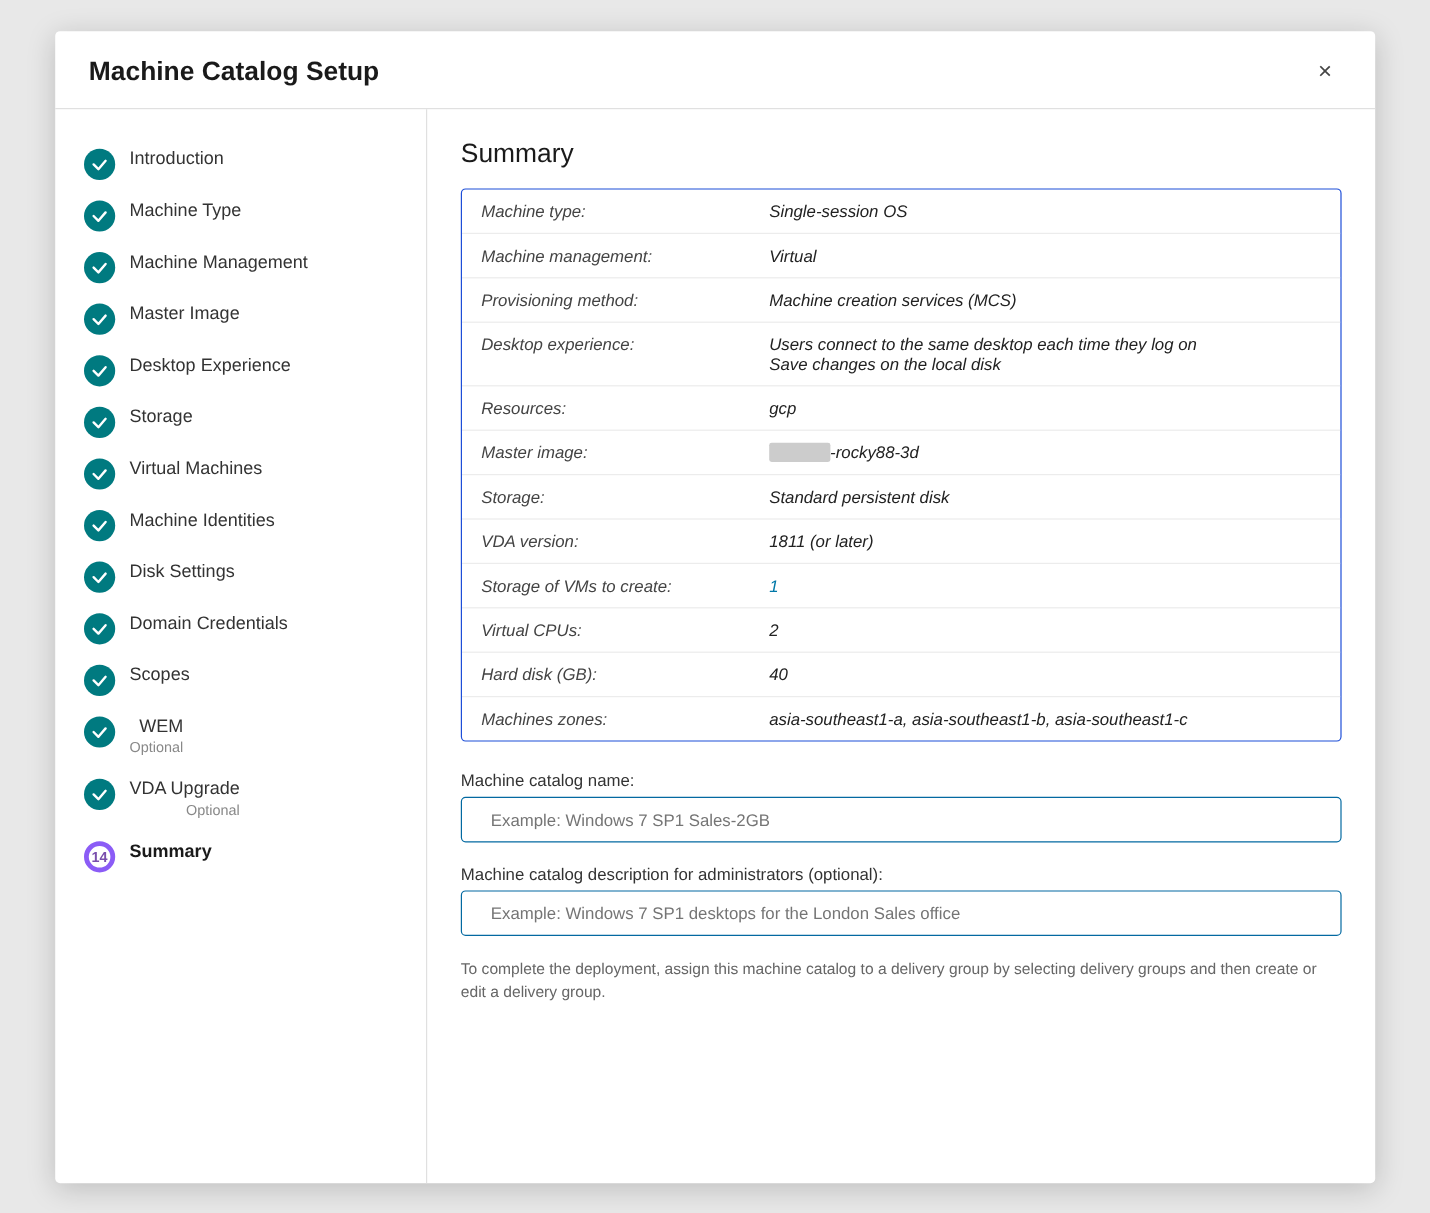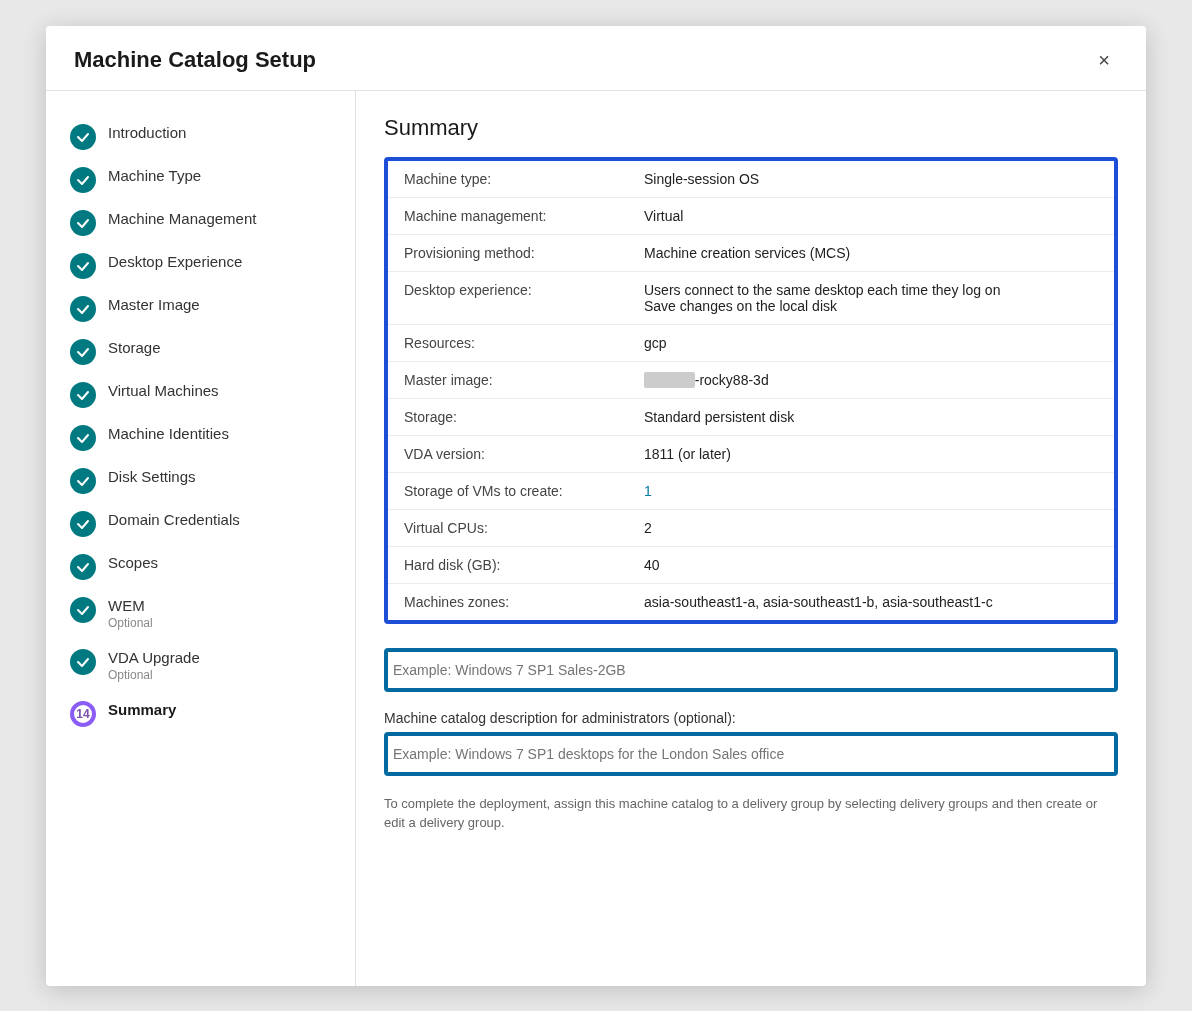--- a/index.html
+++ b/index.html
@@ -52,20 +52,21 @@
       width: 310px;
       min-width: 310px;
       border-right: 1px solid #e0e0e0;
       padding: 24px 0;
     }
     .step-item {
       display: flex;
       align-items: flex-start;
       padding: 8px 24px;
       cursor: pointer;
+      text-align: right;
     }
     .step-item.active .step-label {
       font-weight: 700;
       color: #1a1a1a;
     }
     .step-icon {
       width: 26px;
       height: 26px;
       border-radius: 50%;
       background: #007a80;
@@ -105,25 +106,26 @@
       overflow-y: auto;
     }
     .section-title {
       font-size: 22px;
       font-weight: 400;
       color: #1a1a1a;
       margin-bottom: 16px;
     }
     
     .summary-table {
-      border: 4px solid #1d4ed8;
+      border: 1px solid #1d4ed8;
       border-radius: 4px;
       overflow: hidden;
       margin-bottom: 24px;
       position: relative;
+      font-style: italic;
     }
     .summary-scroll-area {
       max-height: 480px;
       overflow-y: auto;
     }
     .summary-scroll-area::-webkit-scrollbar {
       width: 8px;
     }
     .summary-scroll-area::-webkit-scrollbar-track {
       background: #f1f1f1;
@@ -166,23 +168,23 @@
       margin-bottom: 18px;
     }
     .form-label {
       font-size: 14px;
       color: #333;
       margin-bottom: 6px;
       display: block;
     }
     .form-input {
       width: 100%;
-      border: 4px solid #0369a1;
+      border: 1px solid #0369a1;
       border-radius: 4px;
-      padding: 10px 5px;
+      padding: 10px 24px;
       font-size: 14px;
       color: #999;
       outline: none;
     }
     .help-text {
       font-size: 13px;
       color: #666;
       margin-top: 10px;
       line-height: 1.5;
     }
@@ -224,29 +226,29 @@
         </svg>
       </div>
           <span class="step-label">Machine Management</span>
         </div>
         <div class="step-item">
           <div class="step-icon">
         <svg viewBox="0 0 14 14" fill="none">
           <polyline points="2,7 6,11 12,4" stroke="white" stroke-width="2" stroke-linecap="round" stroke-linejoin="round"></polyline>
         </svg>
       </div>
+          <span class="step-label">Master Image</span>
+        </div>
+        <div class="step-item">
+          <div class="step-icon">
+        <svg viewBox="0 0 14 14" fill="none">
+          <polyline points="2,7 6,11 12,4" stroke="white" stroke-width="2" stroke-linecap="round" stroke-linejoin="round"></polyline>
+        </svg>
+      </div>
           <span class="step-label">Desktop Experience</span>
-        </div>
-        <div class="step-item">
-          <div class="step-icon">
-        <svg viewBox="0 0 14 14" fill="none">
-          <polyline points="2,7 6,11 12,4" stroke="white" stroke-width="2" stroke-linecap="round" stroke-linejoin="round"></polyline>
-        </svg>
-      </div>
-          <span class="step-label">Master Image</span>
         </div>
         <div class="step-item">
           <div class="step-icon">
         <svg viewBox="0 0 14 14" fill="none">
           <polyline points="2,7 6,11 12,4" stroke="white" stroke-width="2" stroke-linecap="round" stroke-linejoin="round"></polyline>
         </svg>
       </div>
           <span class="step-label">Storage</span>
         </div>
         <div class="step-item">
@@ -365,20 +367,21 @@
               <div class="summary-value">40</div>
             </div>
             <div class="summary-row">
               <div class="summary-key">Machines zones:</div>
               <div class="summary-value">asia-southeast1-a, asia-southeast1-b, asia-southeast1-c</div>
             </div>
           </div>
       </div>
 
       <div class="form-group">
+        <label class="form-label">Machine catalog name:</label>
         <input type="text" class="form-input" placeholder="Example: Windows 7 SP1 Sales-2GB" style="">
       </div>
       <div class="form-group">
         <label class="form-label">Machine catalog description for administrators (optional):</label>
         <input type="text" class="form-input" placeholder="Example: Windows 7 SP1 desktops for the London Sales office" style="">
       </div>
       <p class="help-text">To complete the deployment, assign this machine catalog to a delivery group by selecting delivery groups and then create or edit a delivery group.</p>
     </div>
   </div>
 </div>

